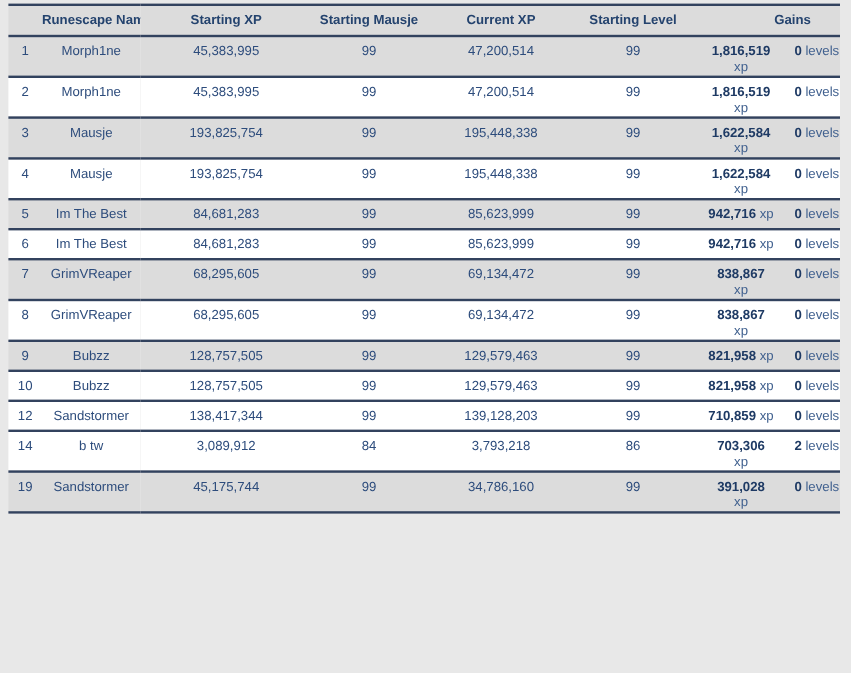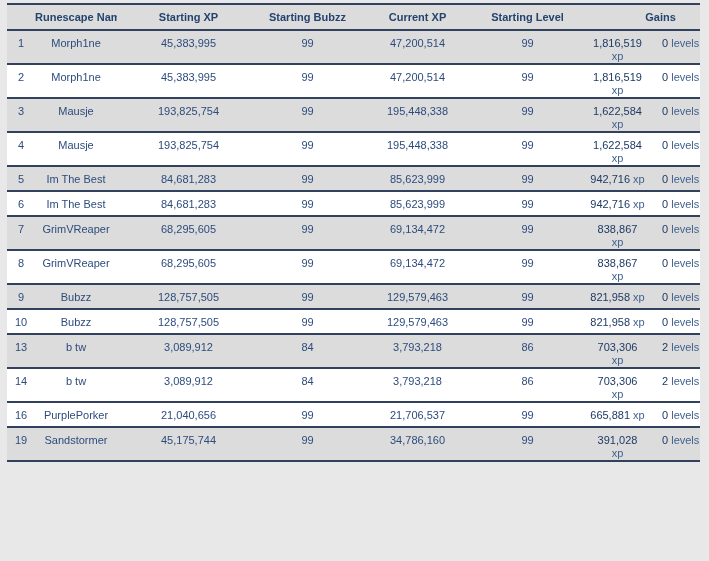--- a/index.html
+++ b/index.html
@@ -41,21 +41,21 @@
     font-size:11px;color:var(--text);
     text-align:center;vertical-align:top;
     padding:6px 2px 0 2px;line-height:13px;
     white-space:nowrap;overflow:hidden;
   }
   td.gains-xp-cell{white-space:normal;}
   tr.gray{background:var(--gray-row);}
   tr.white{background:var(--white-row);}
   tr.tall{height:32px;}
   tr.short{height:25px;}
-  .b{font-weight:normal;color:var(--bold);}
+  .b{font-weight:bold;color:var(--bold);}
   .unit{color:var(--unit);}
 </style>
 </head>
 <body>
 
 <div class="page">
   <table class="xp-table">
     <colgroup>
       <col style="width:28px">
       <col style="width:82px">
@@ -64,21 +64,21 @@
       <col style="width:125px">
       <col style="width:95px">
       <col style="width:85px">
       <col style="width:40px">
     </colgroup>
     <thead>
       <tr>
         <th></th>
         <th>Runescape Name</th>
         <th>Starting XP</th>
-        <th>Starting Bubzz</th>
+        <th>Starting Mausje</th>
         <th>Current XP</th>
         <th>Starting Level</th>
         <th class="gains-head" colspan="2">Gains</th>
       </tr>
     </thead>
     <tbody>
         <tr class="gray tall">
     <td>1</td>
     <td>Morph1ne</td>
     <td>45,383,995</td>
@@ -171,50 +171,40 @@
         <tr class="white short">
     <td>10</td>
     <td>Bubzz</td>
     <td>128,757,505</td>
     <td>99</td>
     <td>129,579,463</td>
     <td>99</td>
     <td class="gains-xp-cell"><span class="b">821,958</span> <span class="unit">xp</span></td>
     <td><span class="b">0</span><span class="unit"> </span><span class="unit">levels</span></td>
   </tr>
-        <tr class="gray tall">
-    <td>13</td>
-    <td>b tw</td>
-    <td>3,089,912</td>
-    <td>84</td>
-    <td>3,793,218</td>
-    <td>86</td>
-    <td class="gains-xp-cell"><span class="b">703,306</span><br><span class="unit">xp</span></td>
-    <td><span class="b">2</span><span class="unit"> </span><span class="unit">levels</span></td>
+        <tr class="white short">
+    <td>12</td>
+    <td>Sandstormer</td>
+    <td>138,417,344</td>
+    <td>99</td>
+    <td>139,128,203</td>
+    <td>99</td>
+    <td class="gains-xp-cell"><span class="b">710,859</span> <span class="unit">xp</span></td>
+    <td><span class="b">0</span><span class="unit"> </span><span class="unit">levels</span></td>
   </tr>
         <tr class="white tall">
     <td>14</td>
     <td>b tw</td>
     <td>3,089,912</td>
     <td>84</td>
     <td>3,793,218</td>
     <td>86</td>
     <td class="gains-xp-cell"><span class="b">703,306</span><br><span class="unit">xp</span></td>
     <td><span class="b">2</span><span class="unit"> </span><span class="unit">levels</span></td>
   </tr>
-        <tr class="white short">
-    <td>16</td>
-    <td>PurplePorker</td>
-    <td>21,040,656</td>
-    <td>99</td>
-    <td>21,706,537</td>
-    <td>99</td>
-    <td class="gains-xp-cell"><span class="b">665,881</span> <span class="unit">xp</span></td>
-    <td><span class="b">0</span><span class="unit"> </span><span class="unit">levels</span></td>
-  </tr>
         <tr class="gray tall">
     <td>19</td>
     <td>Sandstormer</td>
     <td>45,175,744</td>
     <td>99</td>
     <td>34,786,160</td>
     <td>99</td>
     <td class="gains-xp-cell"><span class="b">391,028</span><br><span class="unit">xp</span></td>
     <td><span class="b">0</span><span class="unit"> </span><span class="unit">levels</span></td>
   </tr>

